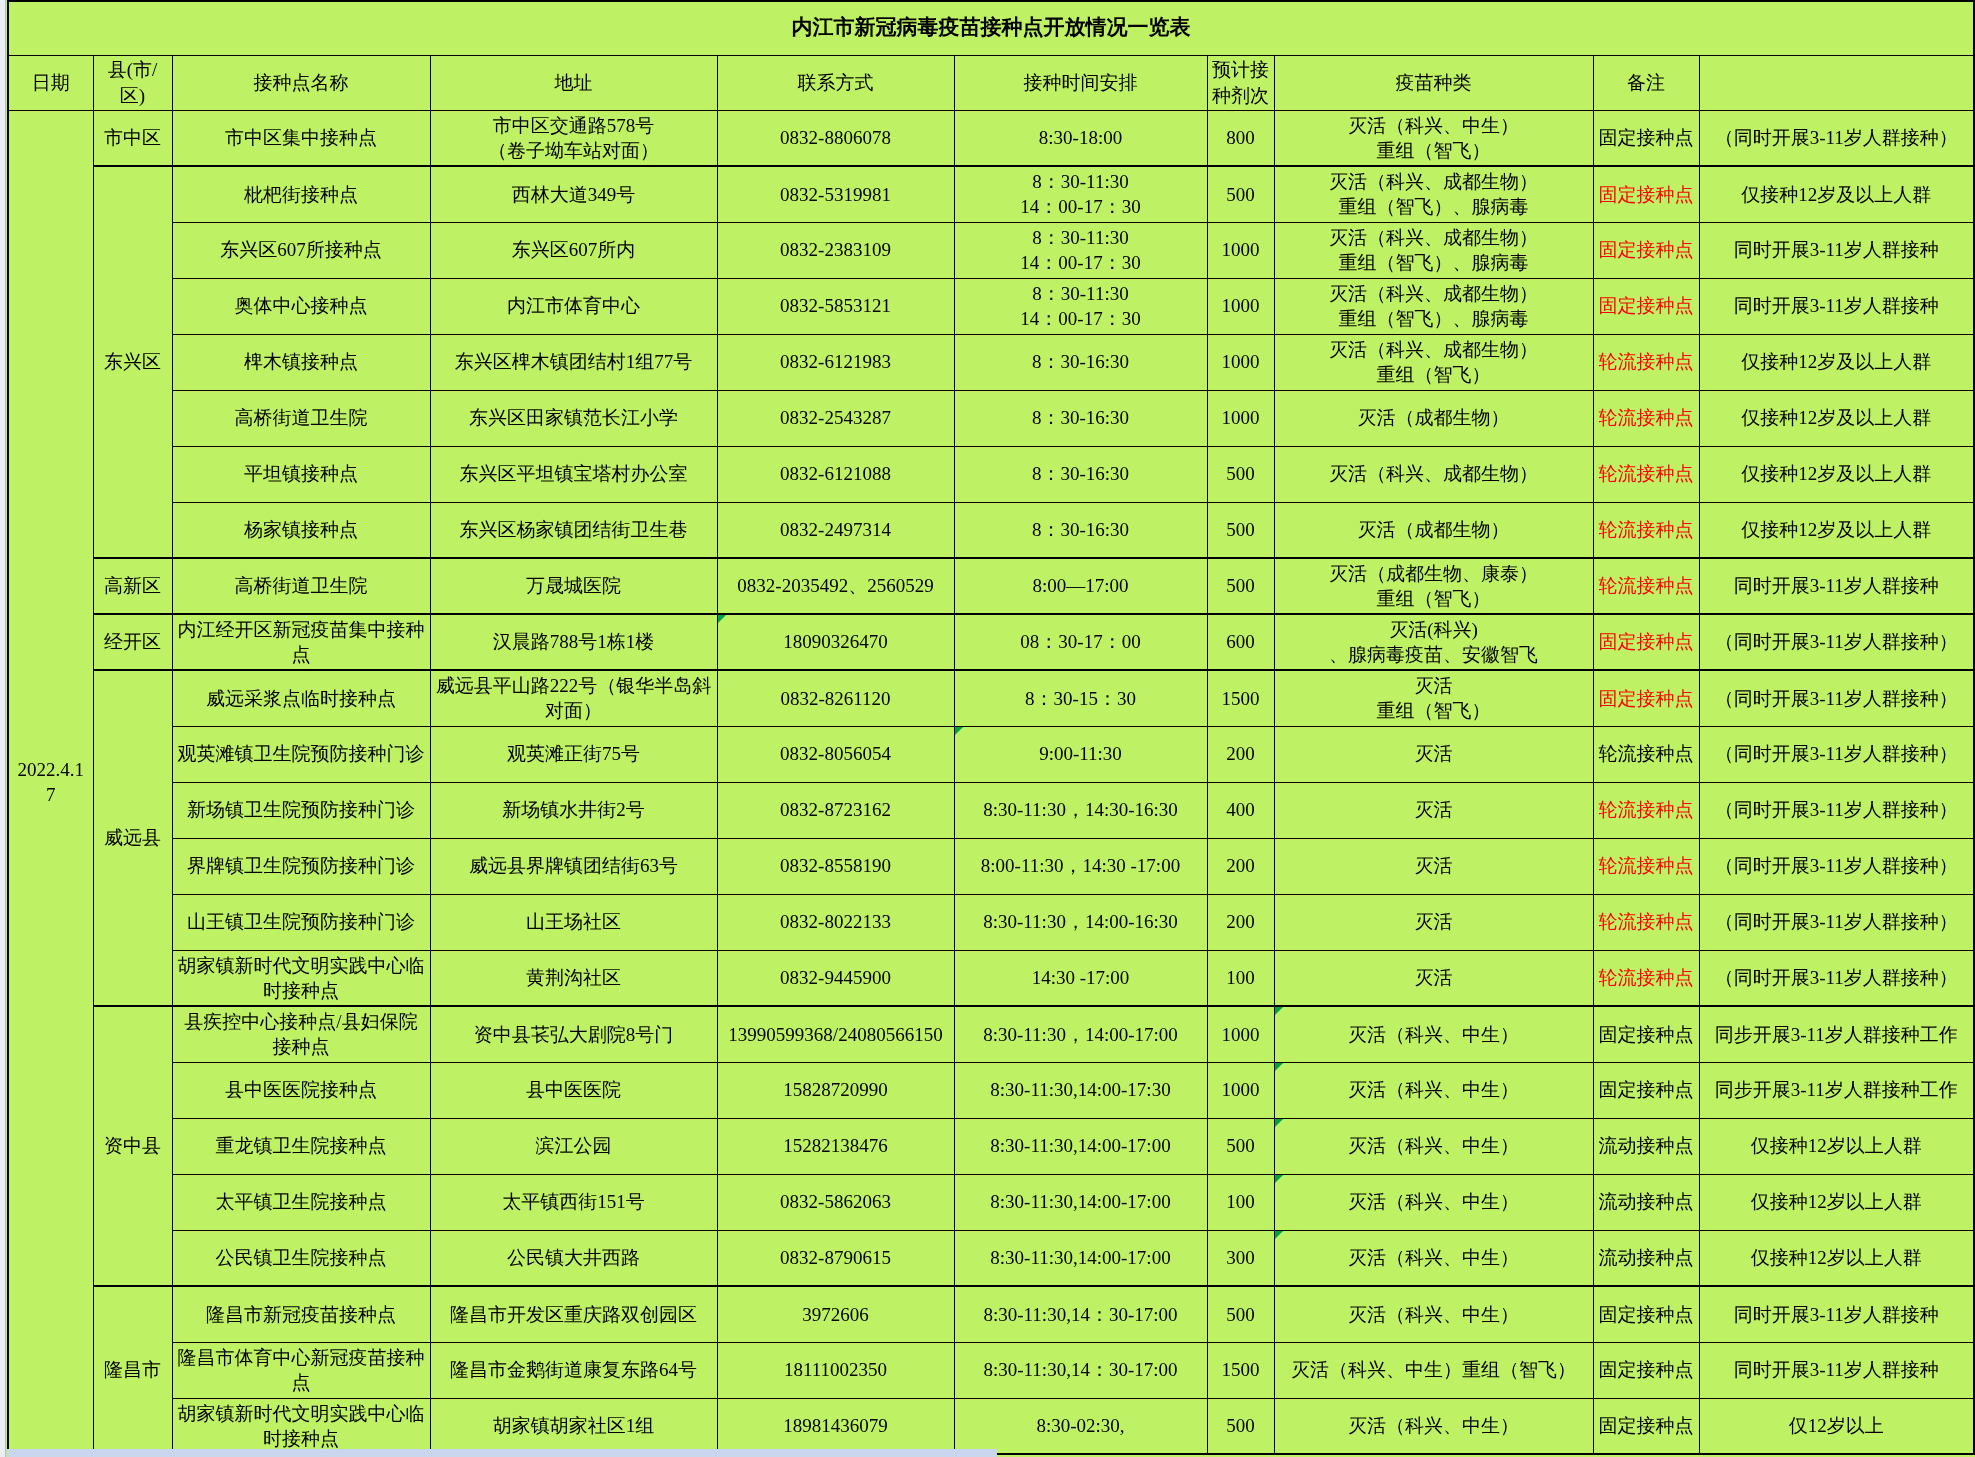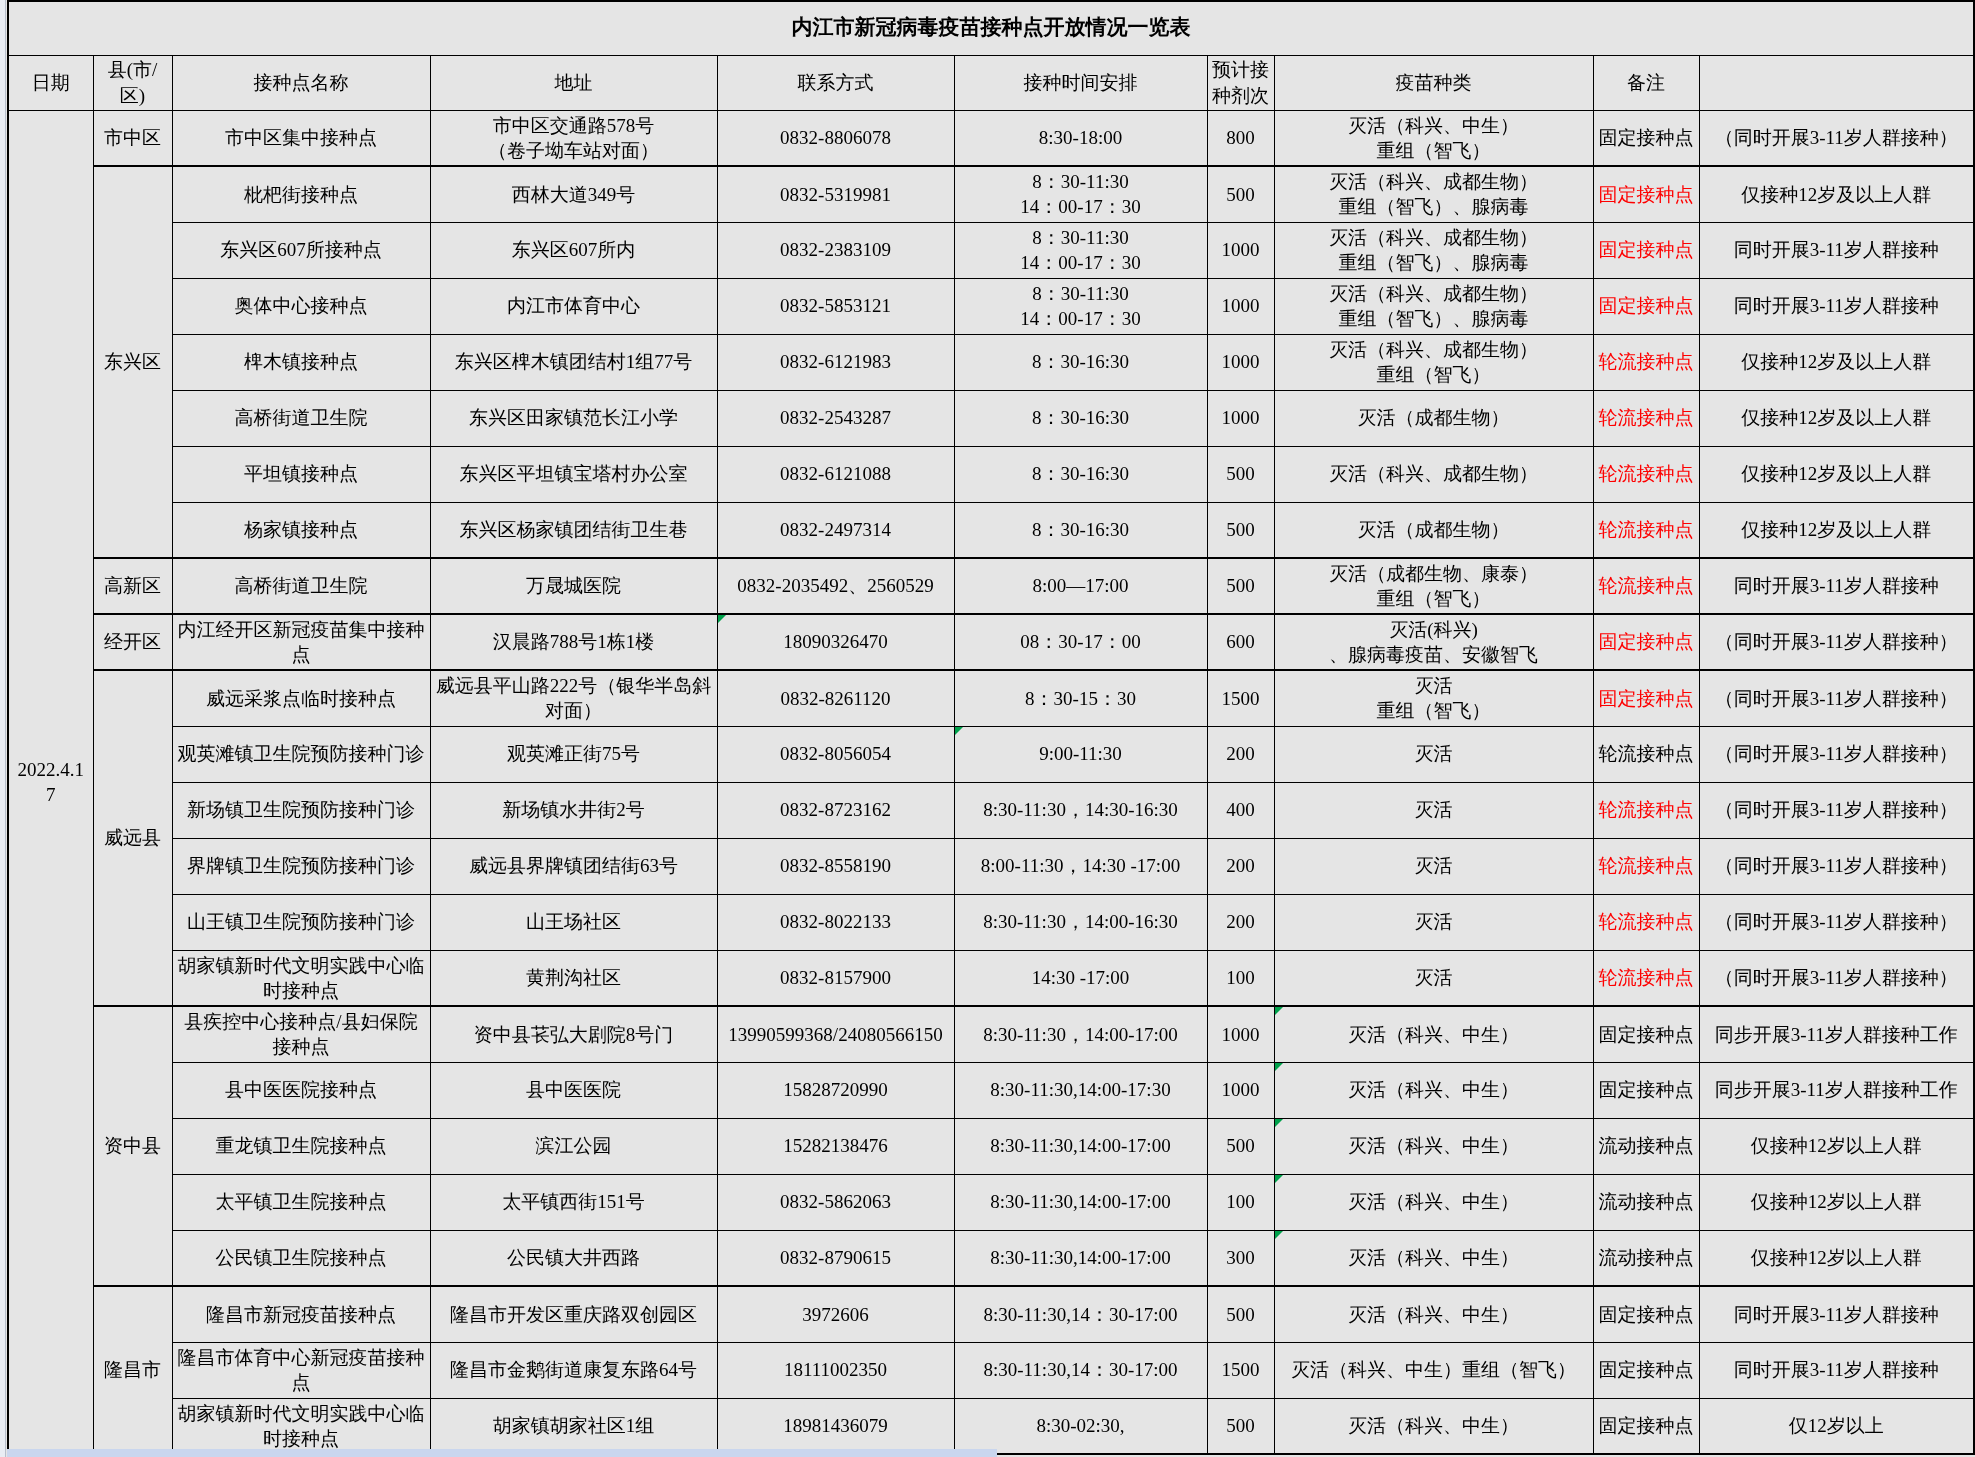--- a/index.html
+++ b/index.html
@@ -1,18 +1,18 @@
 <!DOCTYPE html>
 <html><head>
 <meta charset="utf-8">
 <style>
   * { margin:0; padding:0; box-sizing:border-box; }
   html,body { width:1975px; height:1457px; background:#ffffff; overflow:hidden;
               font-family:"Liberation Serif","DejaVu Serif",serif; }
-  .screen { position:relative; width:1975px; height:1457px; background:#e5e5e5; }
+  .screen { position:relative; width:1975px; height:1457px; background:#bef264; }
   .left-strip { position:absolute; left:0; top:0; width:6px; height:1457px;
                 background:#e9edf4; border-right:1px solid #b7bfcc; }
   .bottom-strip { position:absolute; left:7px; top:1449px; width:990px; height:8px;
                   background:#c9d6ee; z-index:5; }
   table.main { position:absolute; left:7px; top:0; width:1966px;
                border-collapse:collapse; table-layout:fixed;
                border:2px solid #000; }
   td { border:1px solid #000; text-align:center; vertical-align:middle;
        padding:1px 3px; font-size:19px; line-height:1.32; color:#000;
        white-space:pre-line; word-break:break-all; overflow:hidden; position:relative; }
@@ -230,21 +230,21 @@
           <td>0832-8022133</td>
           <td class="sched">8:30-11:30，14:00-16:30</td>
           <td>200</td>
           <td>灭活</td>
           <td class="red">轮流接种点</td>
           <td>（同时开展3-11岁人群接种）</td>
         </tr>
         <tr>
           <td>胡家镇新时代文明实践中心临时接种点</td>
           <td>黄荆沟社区</td>
-          <td>0832-8157900</td>
+          <td>0832-9445900</td>
           <td class="sched">14:30 -17:00</td>
           <td>100</td>
           <td>灭活</td>
           <td class="red">轮流接种点</td>
           <td>（同时开展3-11岁人群接种）</td>
         </tr>
         <tr class="group-start">
           <td rowspan="5">资中县</td>
           <td>县疾控中心接种点/县妇保院接种点</td>
           <td>资中县苌弘大剧院8号门</td>

